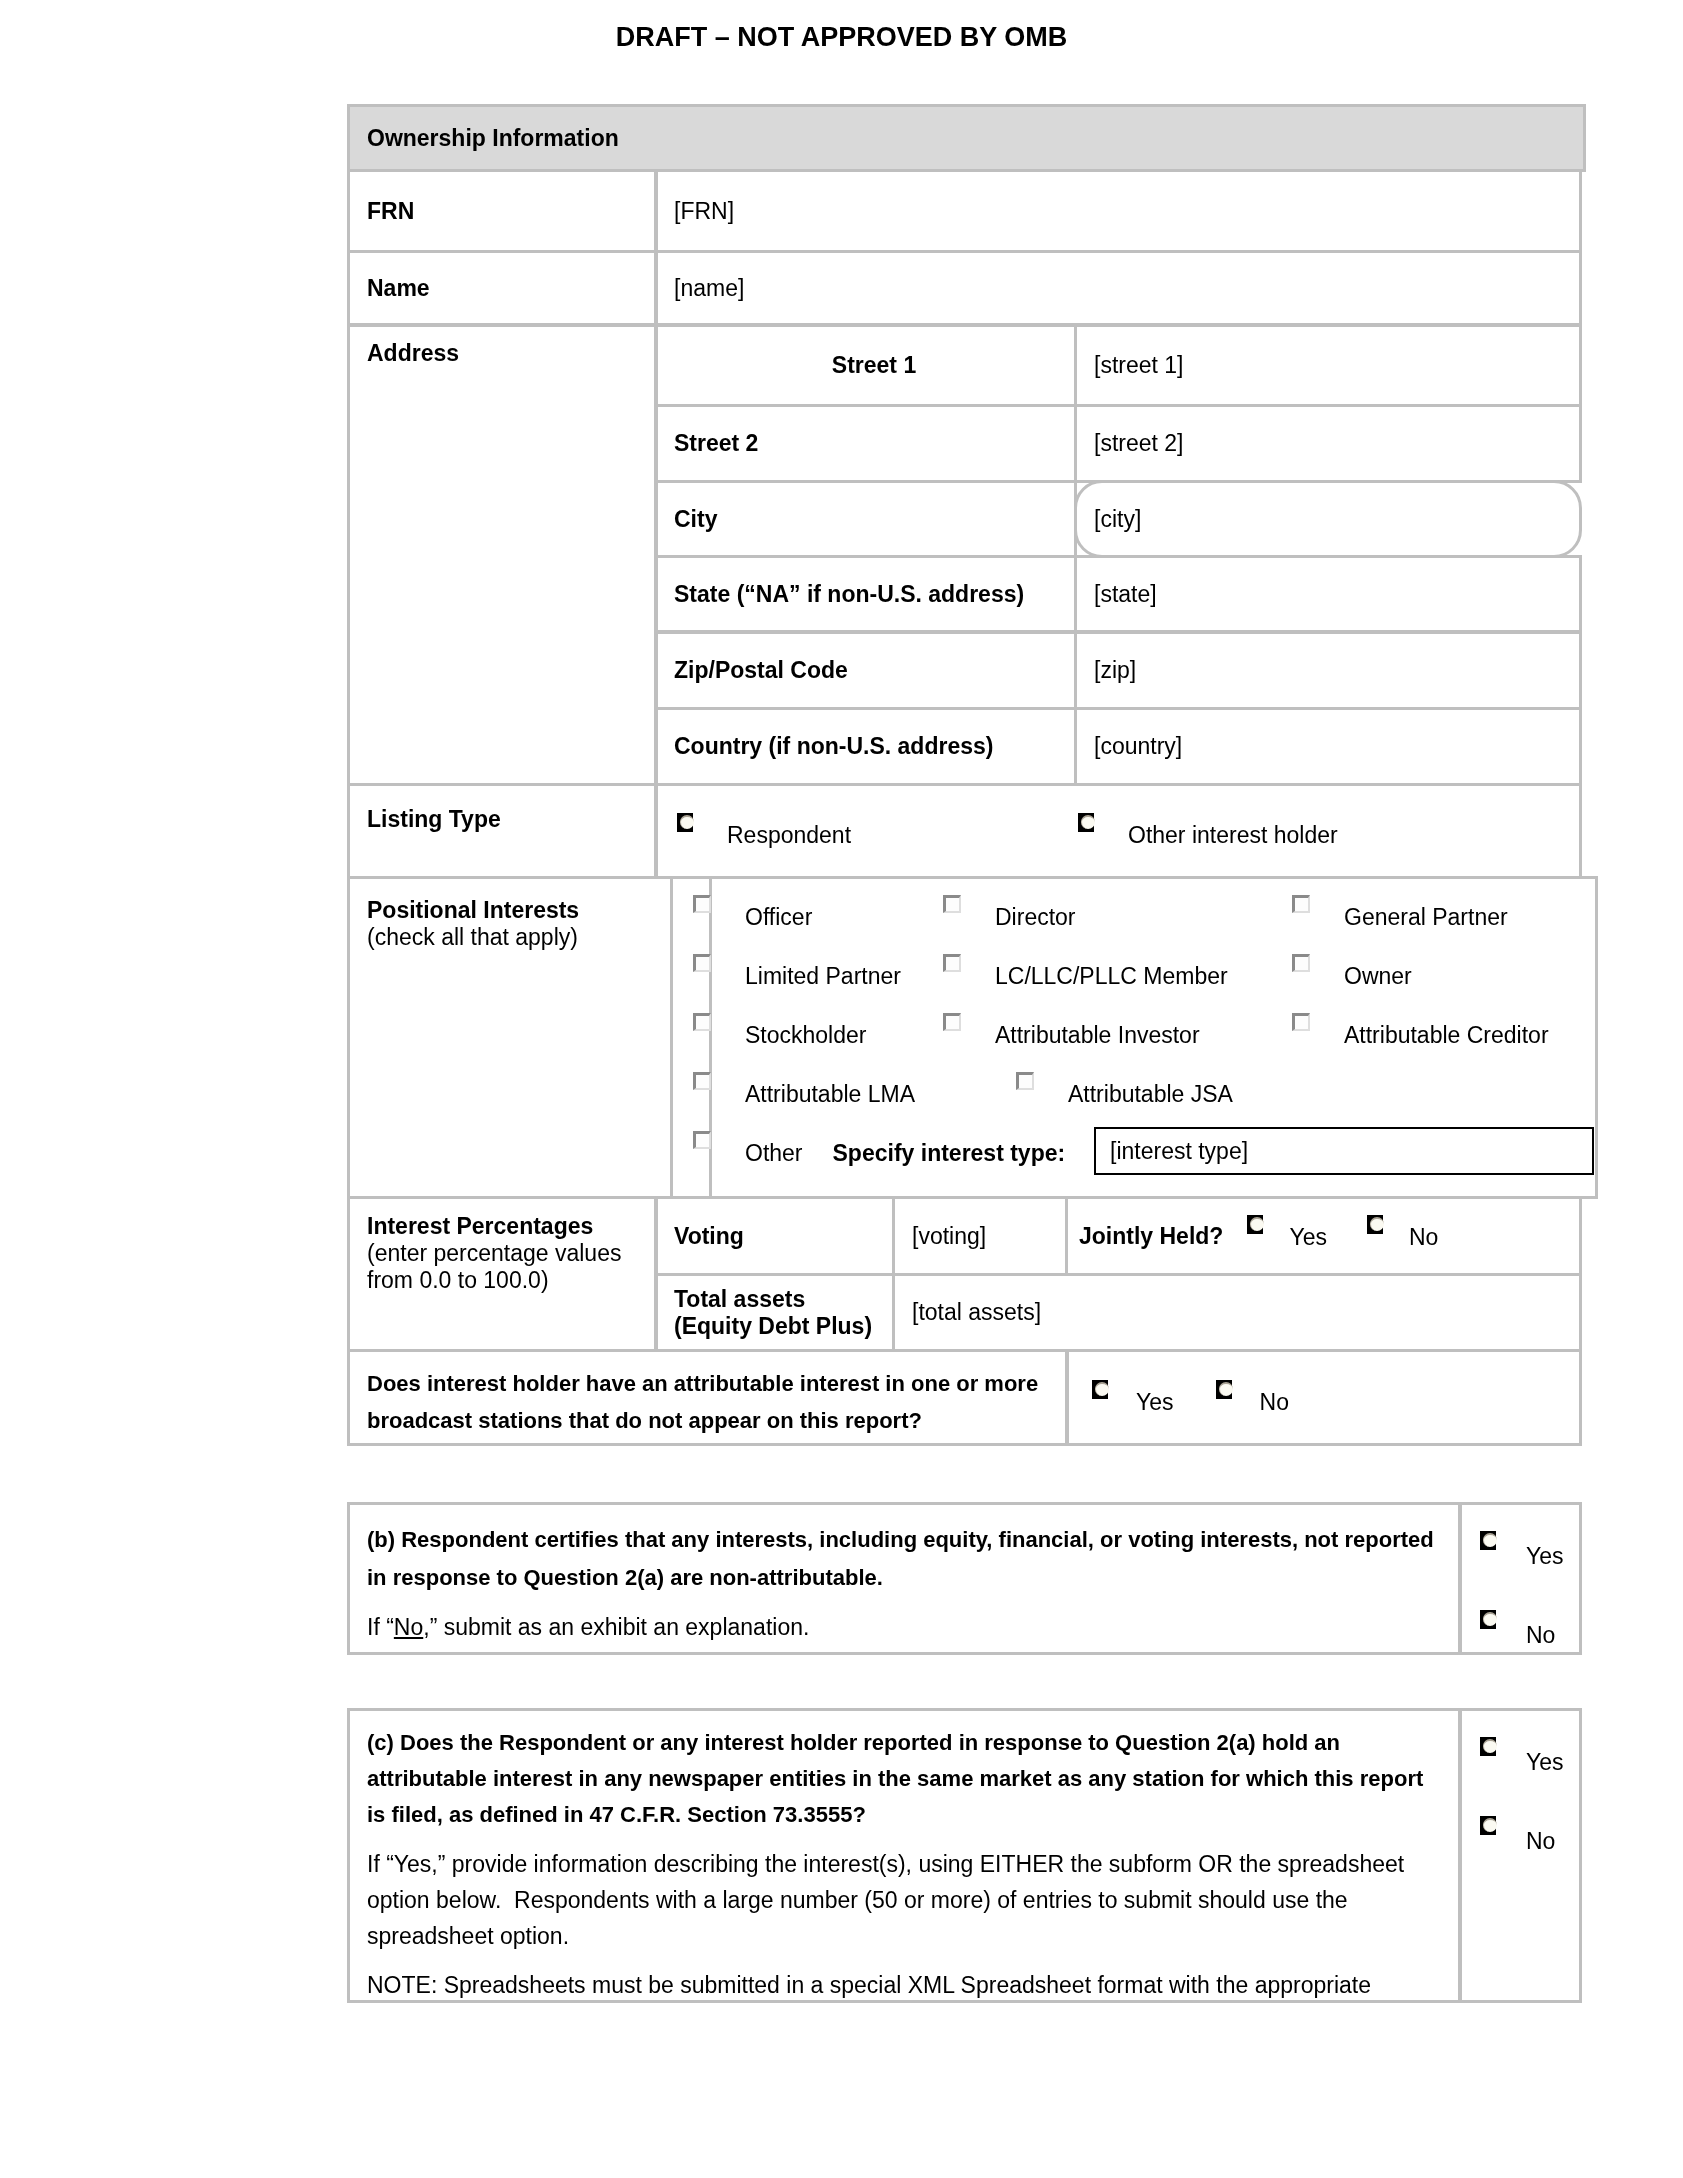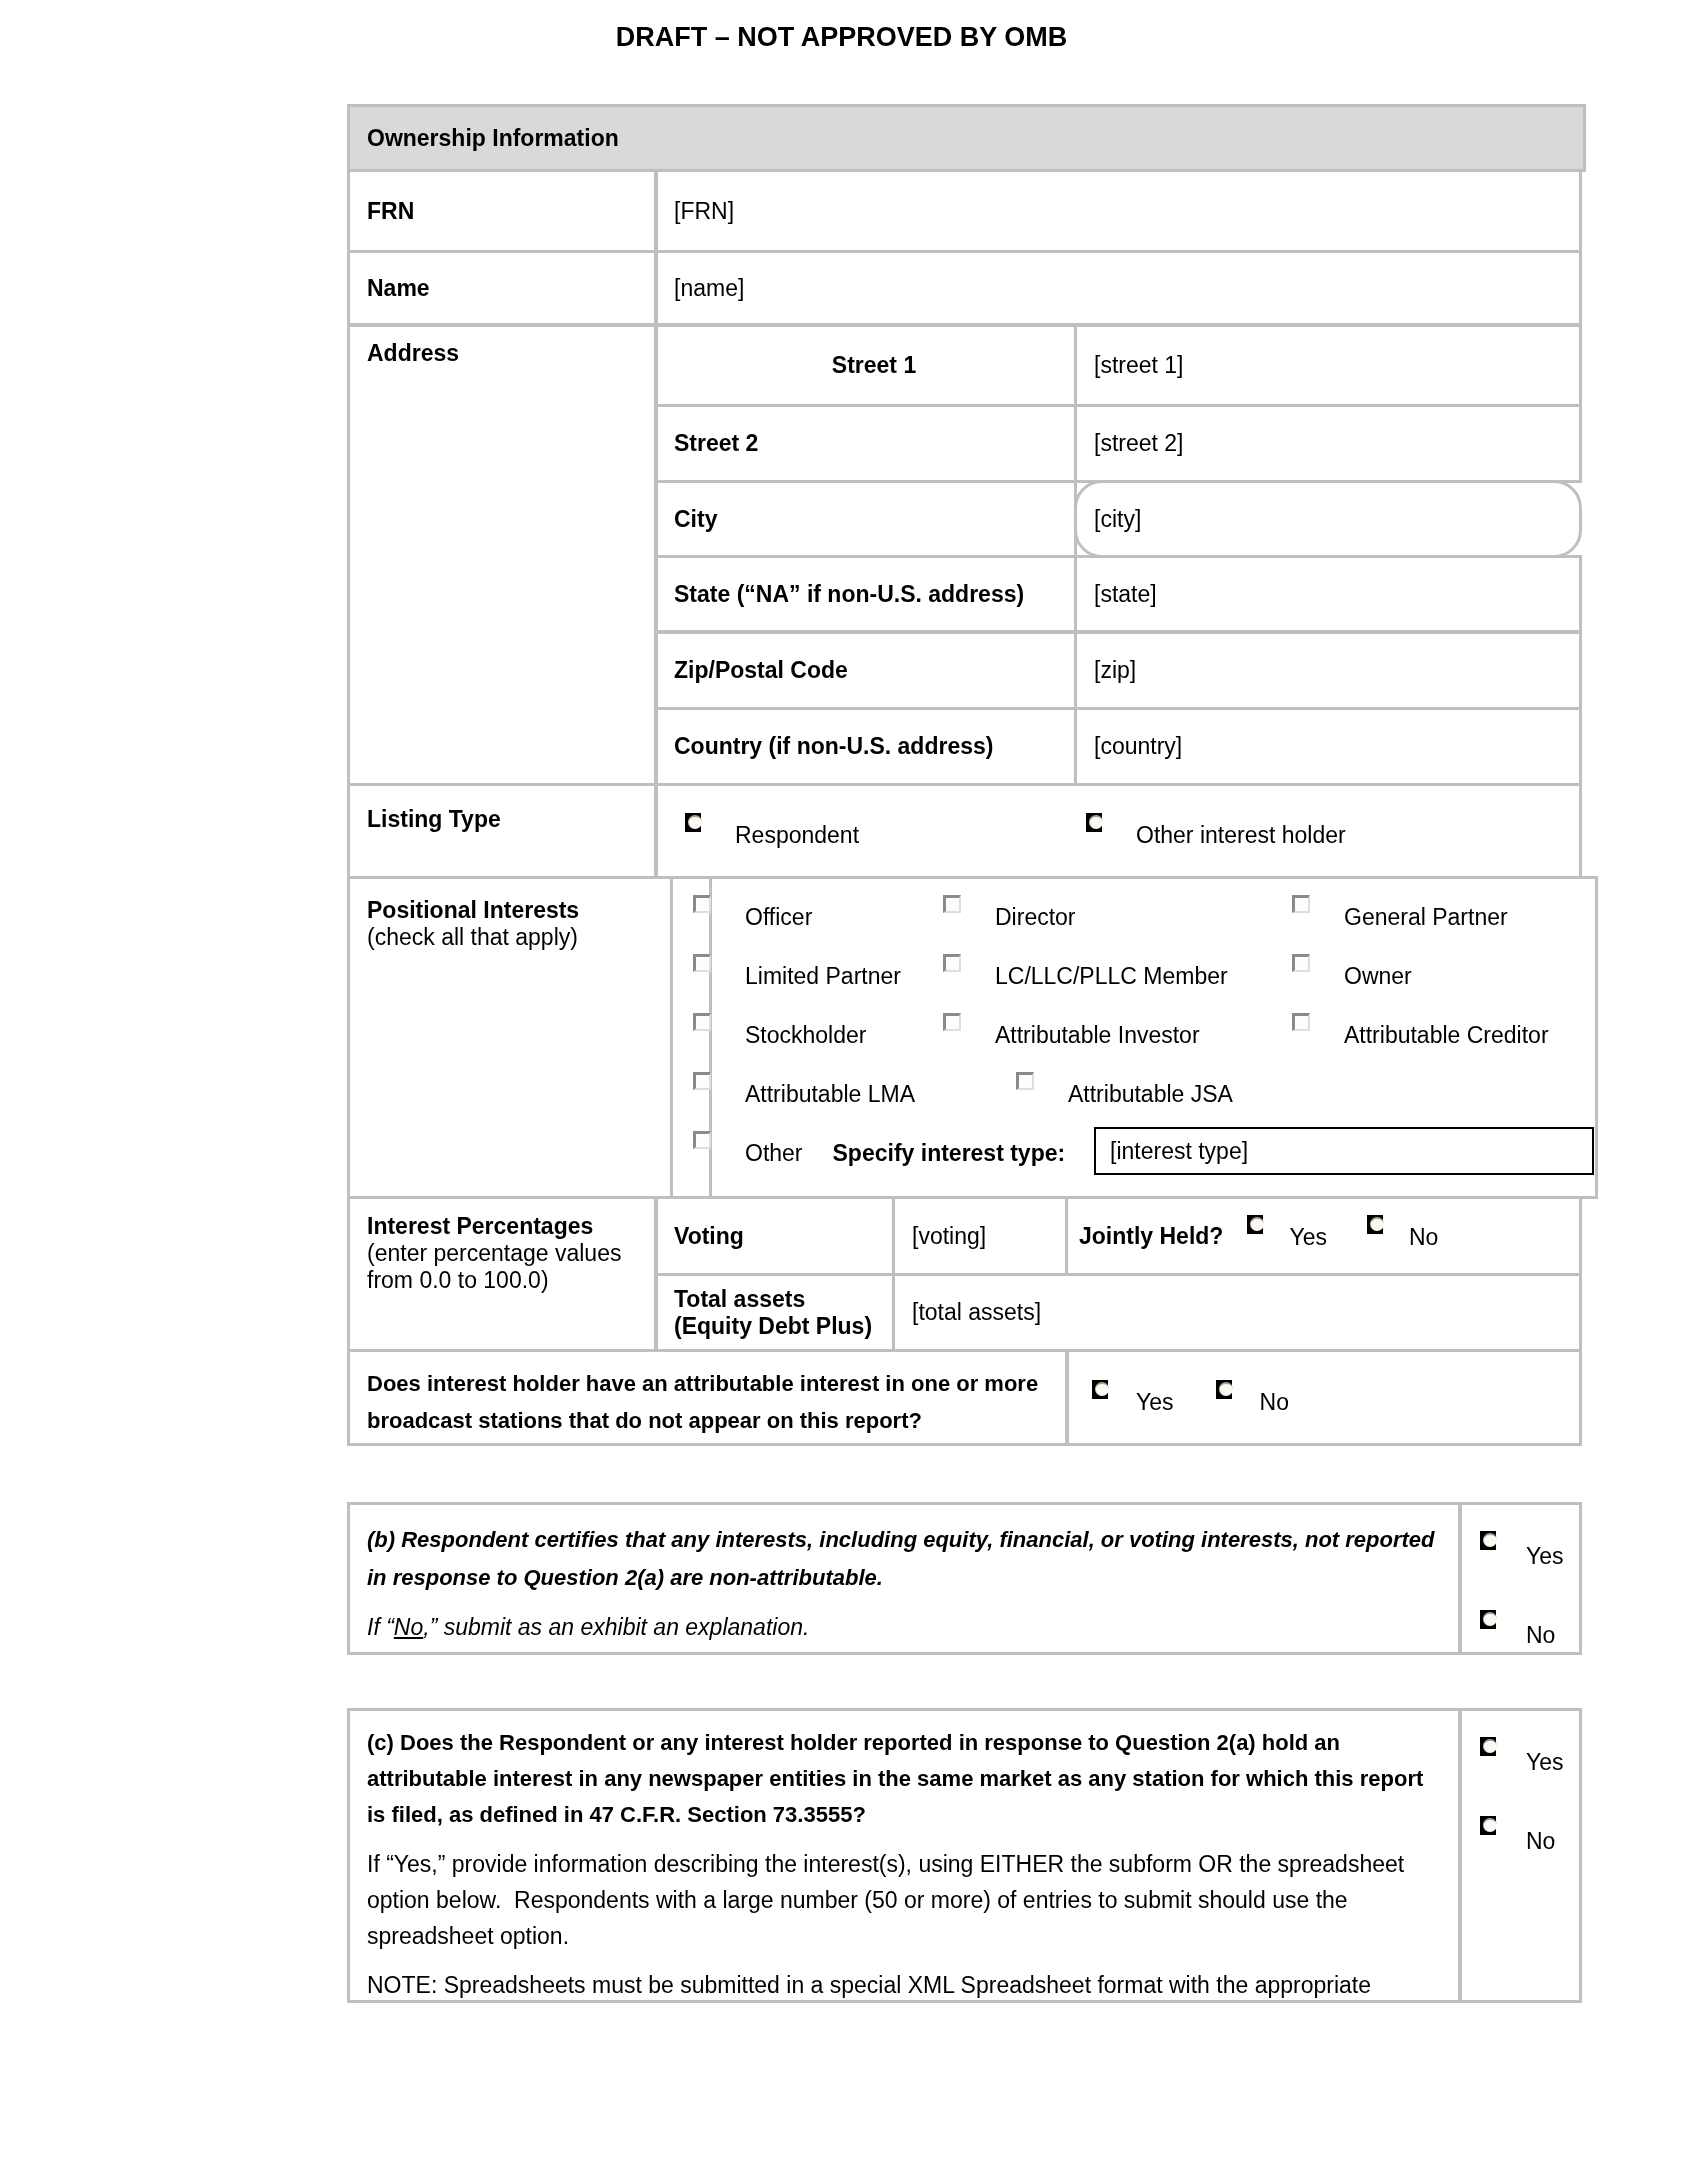--- a/index.html
+++ b/index.html
@@ -117,21 +117,21 @@
   <div class="cell vc" style="left:654px; top:707px; width:423px; height:79px;">
     <span class="bl">Country (if non-U.S. address)</span>
   </div>
   <div class="cell vc" style="left:1074px; top:707px; width:508px; height:79px;">
     <span class="rg">[country]</span>
   </div>
 
   <div class="cell" style="left:347px; top:783px; width:311px; height:96px; padding:20px 0 0 17px;">
     <span class="bl">Listing Type</span>
   </div>
-  <div class="cell" style="left:654px; top:783px; width:928px; height:96px; display:flex; align-items:center; padding-left:28px;">
+  <div class="cell" style="left:654px; top:783px; width:928px; height:96px; display:flex; align-items:center; padding-left:20px;">
     <span class="opt" style="width:401px;">
       <span class="radio"></span>
       <span class="olabel rg">Respondent</span>
     </span>
     <span class="opt">
       <span class="radio"></span>
       <span class="olabel rg">Other interest holder</span>
     </span>
   </div>
 
@@ -248,21 +248,21 @@
     <span class="opt">
       <span class="radio"></span>
       <span class="olabel rg" style="margin-left:28px;">Yes</span>
     </span>
     <span class="opt" style="margin-left:42px;">
       <span class="radio"></span>
       <span class="olabel rg" style="margin-left:28px;">No</span>
     </span>
   </div>
 
-  <div class="cell" style="left:347px; top:1502px; width:1115px; height:153px; padding:16px 20px 0 17px;font-style:italic;">
+  <div class="cell" style="left:347px; top:1502px; width:1115px; height:153px; padding:16px 20px 0 17px;">
     <p class="para bl" style="font-size:22px; line-height:38px; margin-bottom:17px;">(b) Respondent certifies that any interests, including equity, financial, or voting interests, not reported in response to Question 2(a) are non-attributable.</p>
     <p class="para rg"><span>If “</span><span class="u">No</span><span>,” submit as an exhibit an explanation.</span></p>
   </div>
   <div class="cell" style="left:1458px; top:1502px; width:124px; height:153px;">
     <div class="ynstack">
       <span class="opt">
         <span class="radio"></span>
         <span class="olabel rg" style="margin-left:30px; margin-top:12px;">Yes</span>
       </span>
       <span class="opt">

